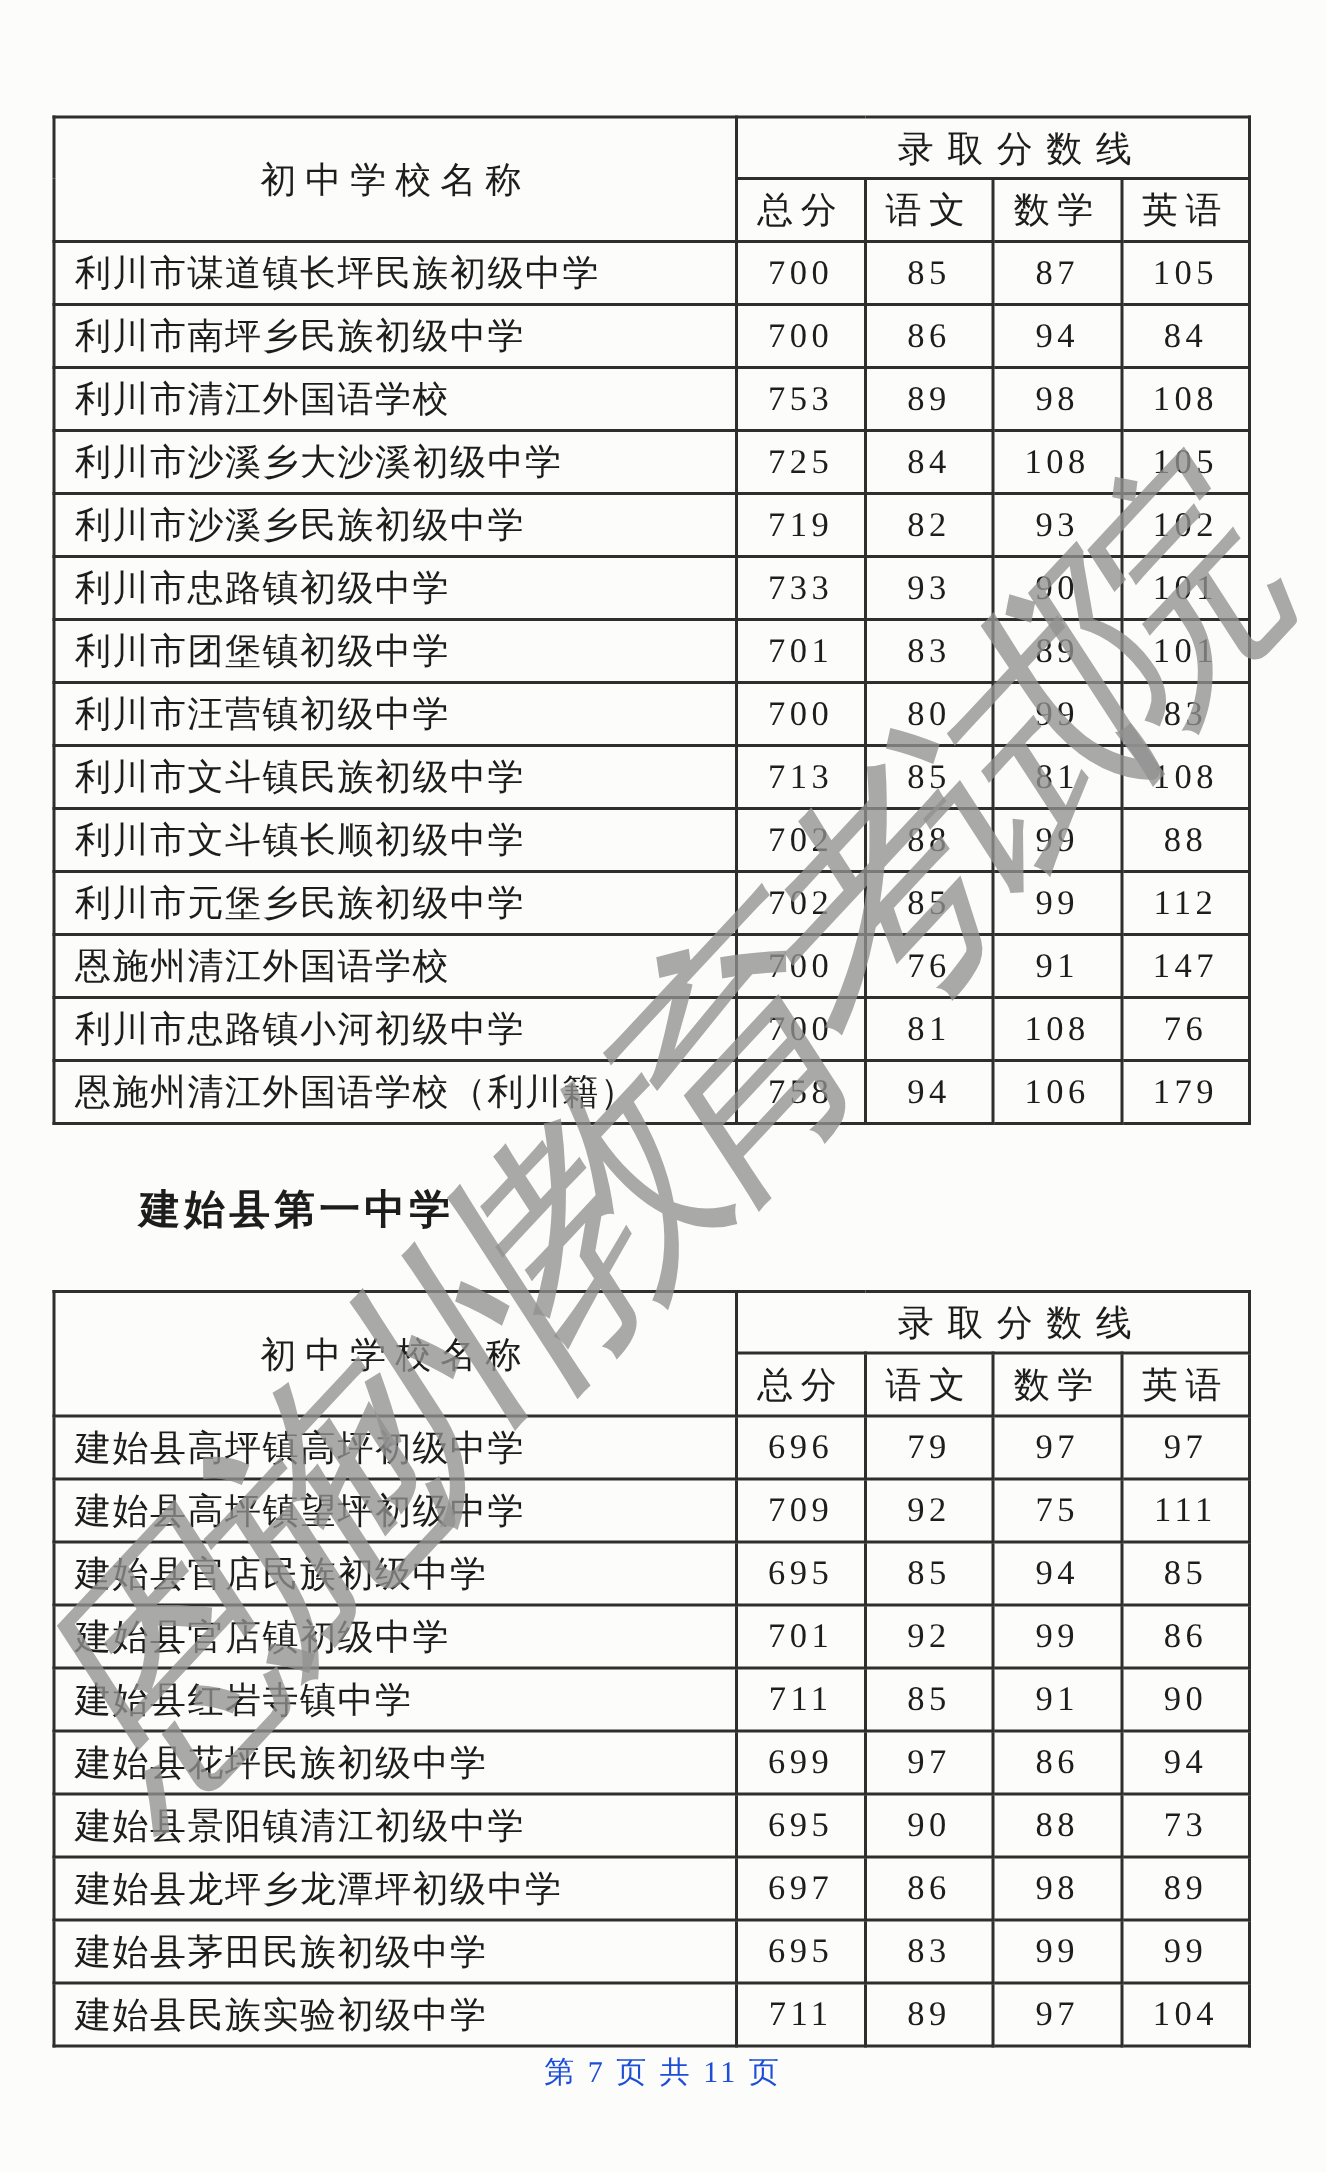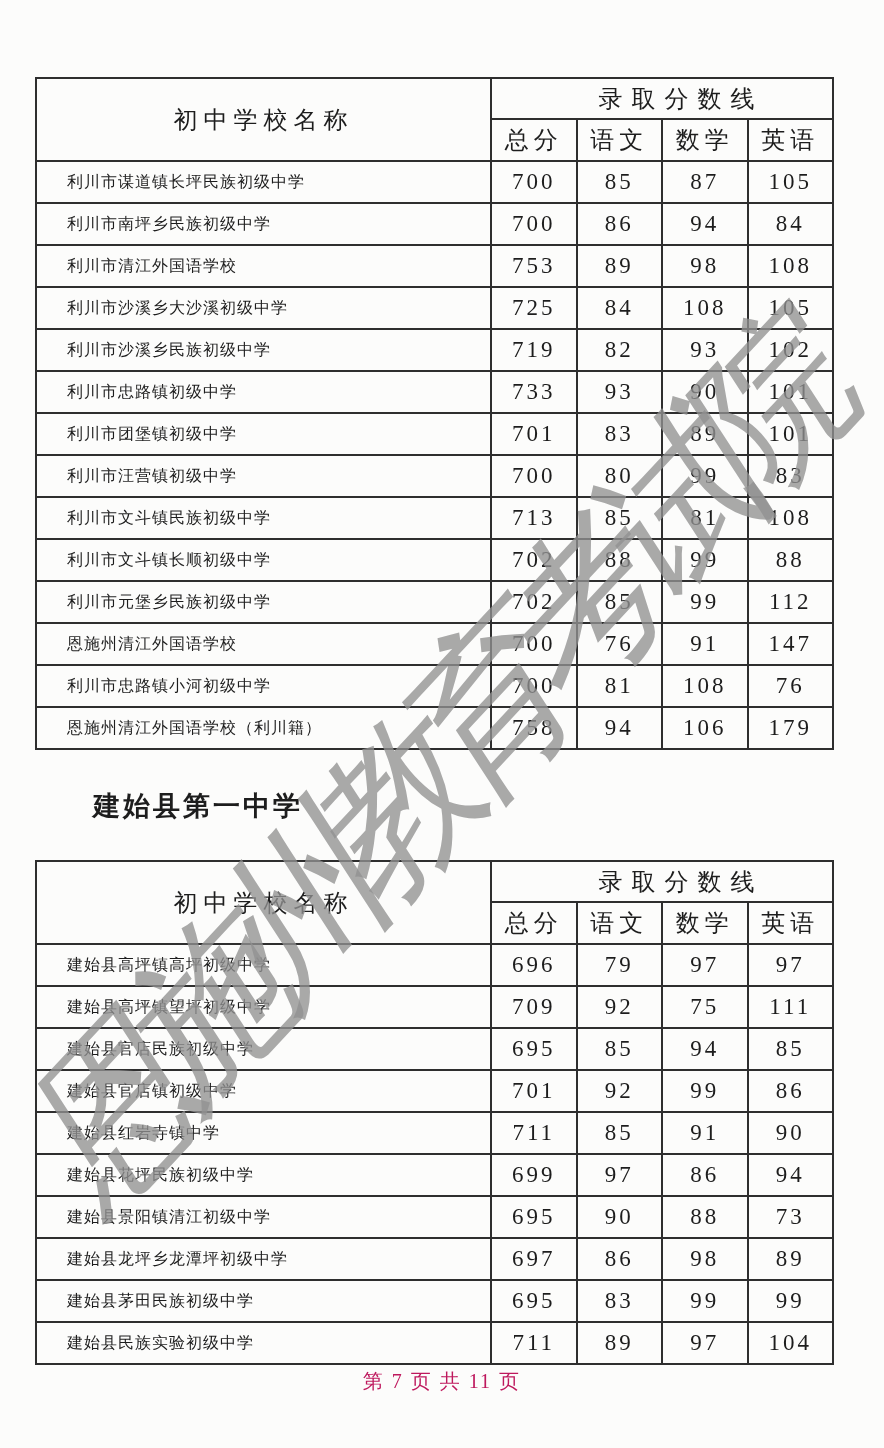--- a/index.html
+++ b/index.html
@@ -15,29 +15,29 @@
   table.t1 { top:77px; }
   table.t2 { top:860px; }
   col.c-name  { width:455px; }
   col.c-score { width:85.5px; }
   .score-table th, .score-table td { border:2px solid #2e2e2e; padding:0; }
   .score-table thead th { font-weight:normal; font-size:24px; text-align:center; }
   th.group-header { height:39px; letter-spacing:9px;padding-left:38px; }
   tr.subject-row th { height:40px; letter-spacing:5px; }
   th.name-header { letter-spacing:6px; }
   .score-table tbody td { height:40px; vertical-align:middle; }
-  td.name-cell { font-size:16px; text-align:left; padding-left:30px; letter-spacing:1px; white-space:nowrap; }
+  td.name-cell { font-size:24px; text-align:left; padding-left:13px; letter-spacing:1px; white-space:nowrap; }
   td.score-cell { font-size:23px; text-align:center; letter-spacing:3px; }
   .section-title {
     position:absolute; left:93px; top:788px;
     font-size:27px; font-weight:bold; letter-spacing:3px;
   }
   .page-footer {
     position:absolute; left:0; top:1368px; width:884px;
-    text-align:center; font-size:20px; letter-spacing:2px; color:#be185d;
+    text-align:center; font-size:20px; letter-spacing:2px; color:#1d4ed8;
   }
   .watermark {
     position:absolute; left:-170px; top:665px; width:1200px; height:220px;
     line-height:220px; text-align:center; white-space:nowrap;
     font-size:165px; letter-spacing:-28px; font-style:italic;
     color:rgba(145,145,145,0.78);
     transform:rotate(-47deg);
     pointer-events:none; z-index:5;
   }
 </style>

